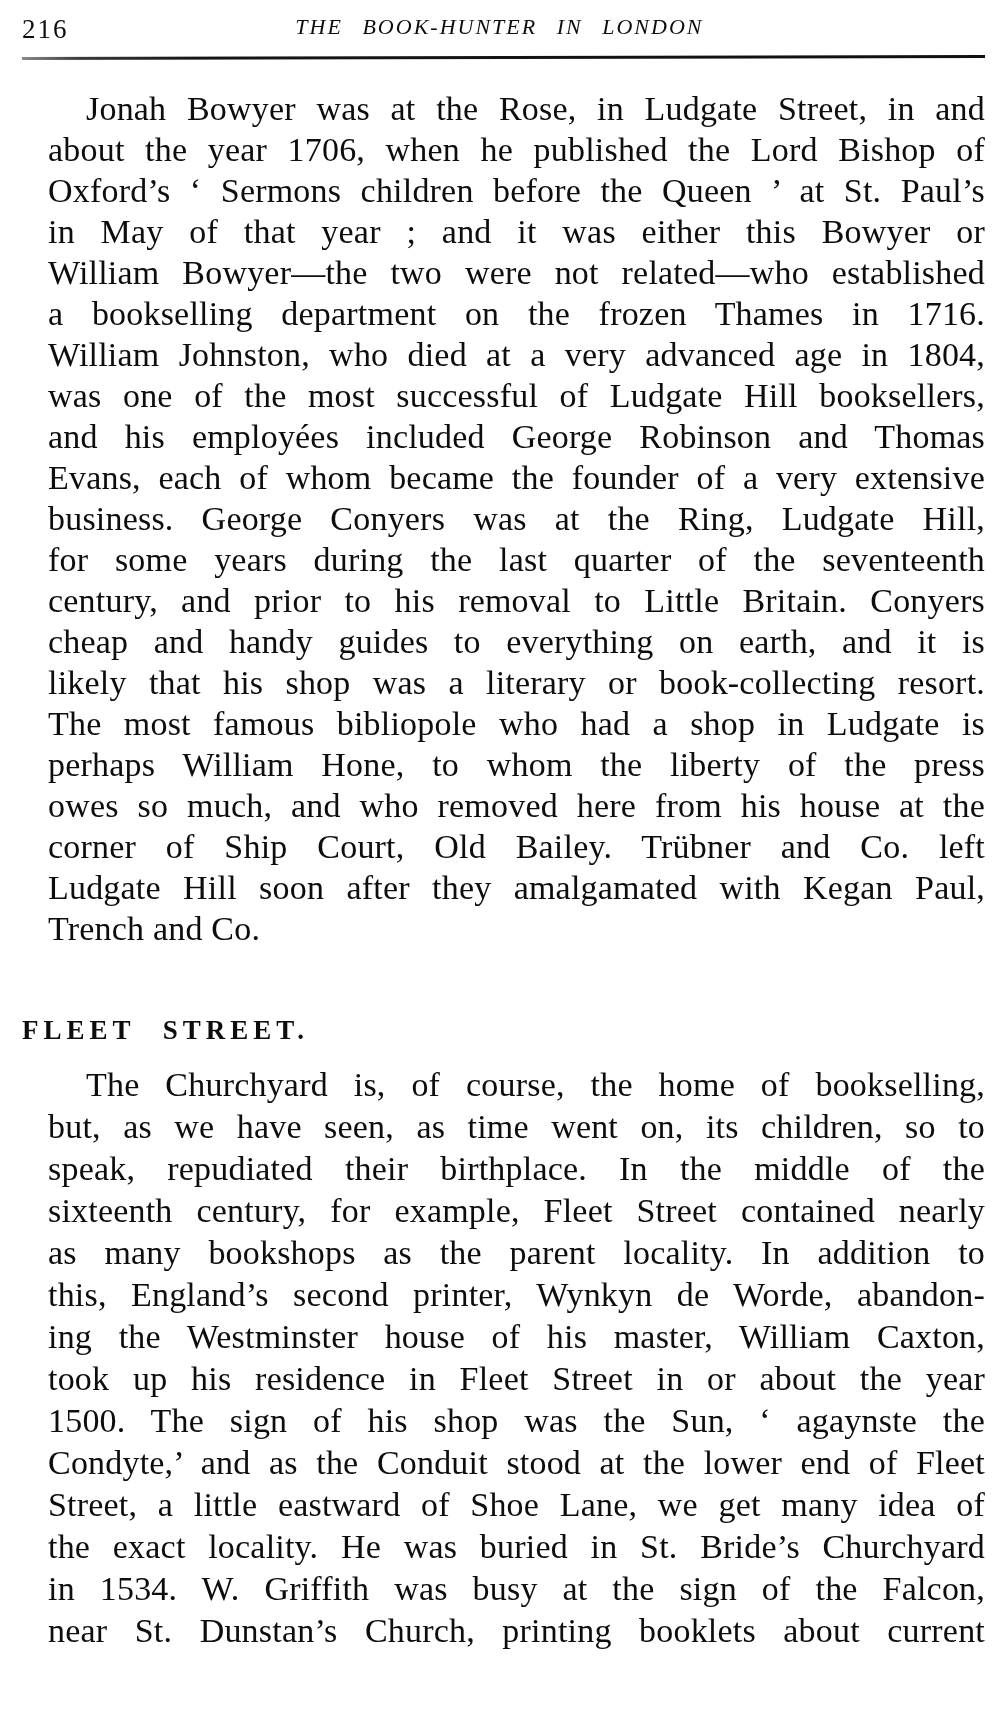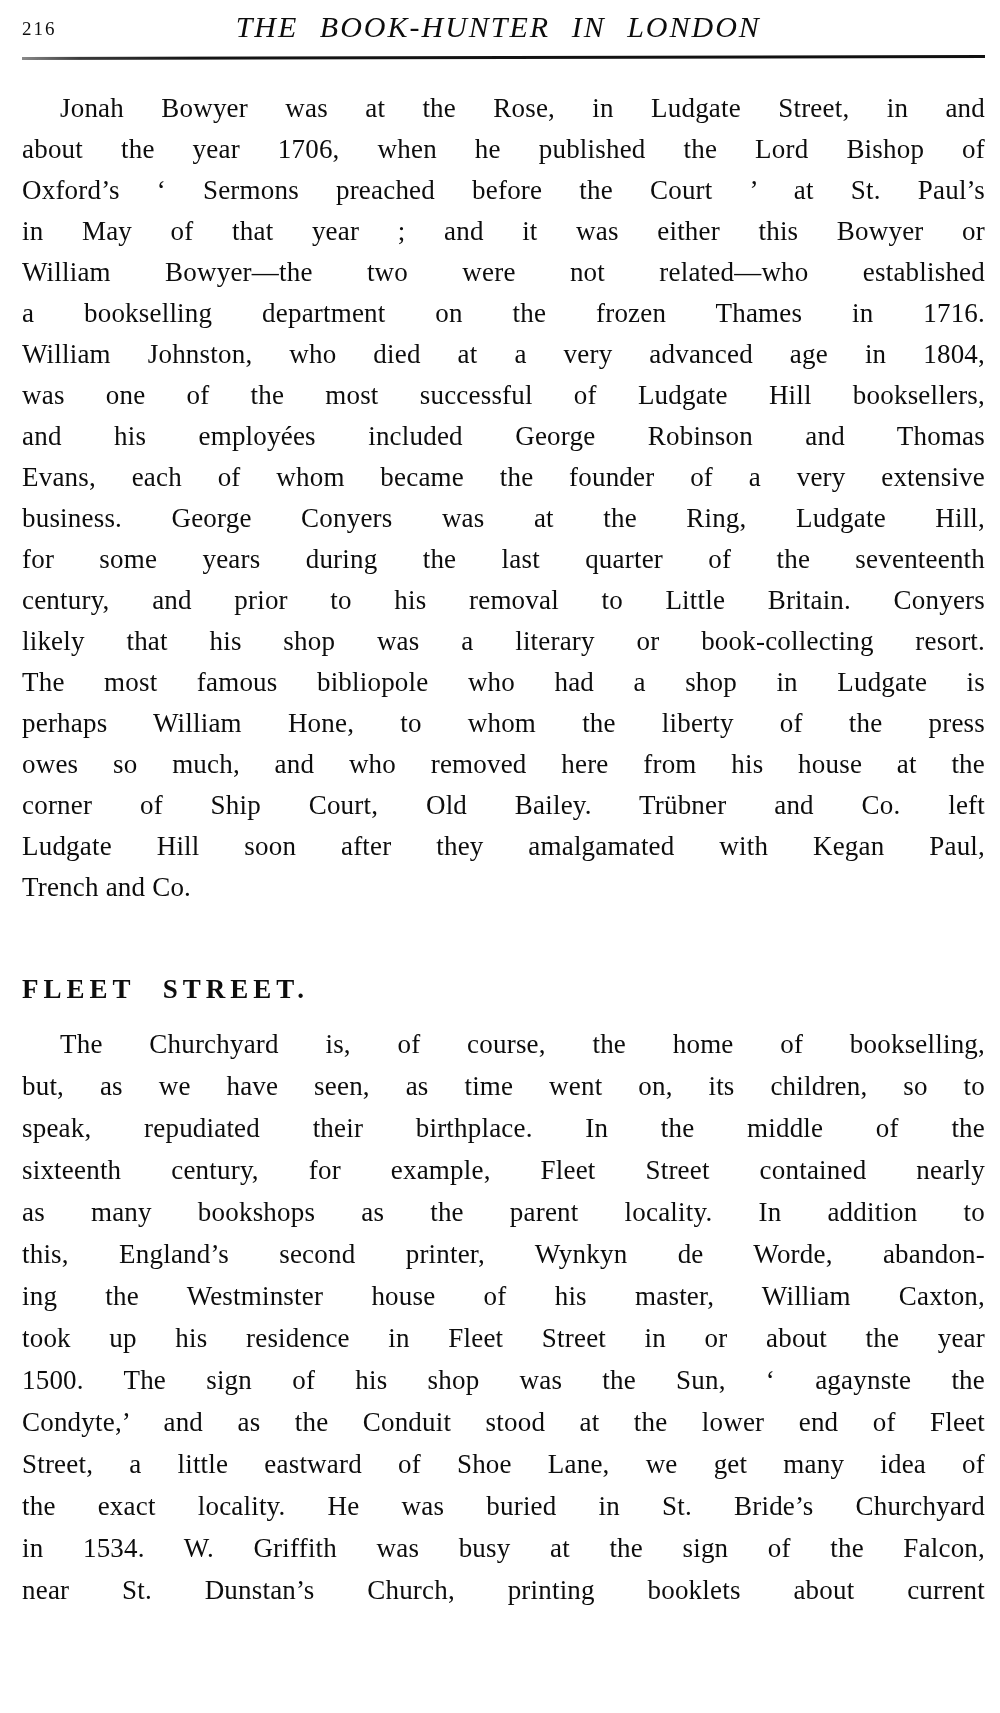--- a/index.html
+++ b/index.html
@@ -19,57 +19,58 @@
     overflow: hidden;
   }
   .page-header {
     position: relative;
     height: 34px;
   }
   .folio {
     position: absolute;
     left: 0;
     top: 2px;
-    font-size: 19px;
+    font-size: 27px;
     letter-spacing: 2px;
     line-height: 34px;
   }
   .running-title {
     position: absolute;
     left: 50%;
     top: 0;
     transform: translateX(-51%);
     white-space: nowrap;
     font-style: italic;
-    font-size: 30px;
+    font-size: 22px;
     letter-spacing: 2px;
     word-spacing: 12px;
     line-height: 34px;
   }
   .header-rule {
     margin-top: 12px;
     height: 3px;
     background: linear-gradient(to right, #8a8a8a 0%, #3a3a3a 6%, #151515 18%, #101010 100%);
     transform: rotate(-0.12deg);
   }
   .paragraph {
     margin: 0;
   }
   .paragraph.para-ludgate { margin-top: 29px; }
   .paragraph .line {
     height: 41px;
     line-height: 41px;
-    font-size: 27px;
+    font-size: 34px;
     letter-spacing: 0.2px;
     text-align: justify;
     text-align-last: justify;
     -moz-text-align-last: justify;
     text-justify: inter-word;
     white-space: normal;
     overflow: hidden;
+    margin-left: 26px;
   }
   .paragraph.para-fleet .line {
     height: 42px;
     line-height: 42px;
   }
   .paragraph .line:first-child { text-indent: 38px; }
   .paragraph.para-end .line:last-child {
     text-align: right;
     text-align-last: left;
     -moz-text-align-last: left;
@@ -93,31 +94,32 @@
   <div class="page-header">
     <span class="folio">216</span>
     <span class="running-title">THE BOOK-HUNTER IN LONDON</span>
   </div>
 
   <div class="header-rule"></div>
 
   <div class="paragraph para-ludgate para-end">
       <div class="line">Jonah Bowyer was at the Rose, in Ludgate Street, in and</div>
       <div class="line">about the year 1706, when he published the Lord Bishop of</div>
-      <div class="line">Oxford’s ‘ Sermons preached before the Court ’ at St. Paul’s</div>
+      <div class="line">Oxford’s ‘ Sermons children before the Queen ’ at St. Paul’s</div>
       <div class="line">in May of that year ; and it was either this Bowyer or</div>
       <div class="line">William Bowyer—the two were not related—who established</div>
       <div class="line">a bookselling department on the frozen Thames in 1716.</div>
       <div class="line">William Johnston, who died at a very advanced age in 1804,</div>
       <div class="line">was one of the most successful of Ludgate Hill booksellers,</div>
       <div class="line">and his employées included George Robinson and Thomas</div>
       <div class="line">Evans, each of whom became the founder of a very extensive</div>
       <div class="line">business.  George Conyers was at the Ring, Ludgate Hill,</div>
       <div class="line">for some years during the last quarter of the seventeenth</div>
       <div class="line">century, and prior to his removal to Little Britain.  Conyers</div>
+      <div class="line">cheap and handy guides to everything on earth, and it is</div>
       <div class="line">likely that his shop was a literary or book-collecting resort.</div>
       <div class="line">The most famous bibliopole who had a shop in Ludgate is</div>
       <div class="line">perhaps William Hone, to whom the liberty of the press</div>
       <div class="line">owes so much, and who removed here from his house at the</div>
       <div class="line">corner of Ship Court, Old Bailey.  Trübner and Co. left</div>
       <div class="line">Ludgate Hill soon after they amalgamated with Kegan Paul,</div>
       <div class="line">Trench and Co.</div>
     </div>
 
   <h2 class="section-heading">FLEET STREET.</h2>

